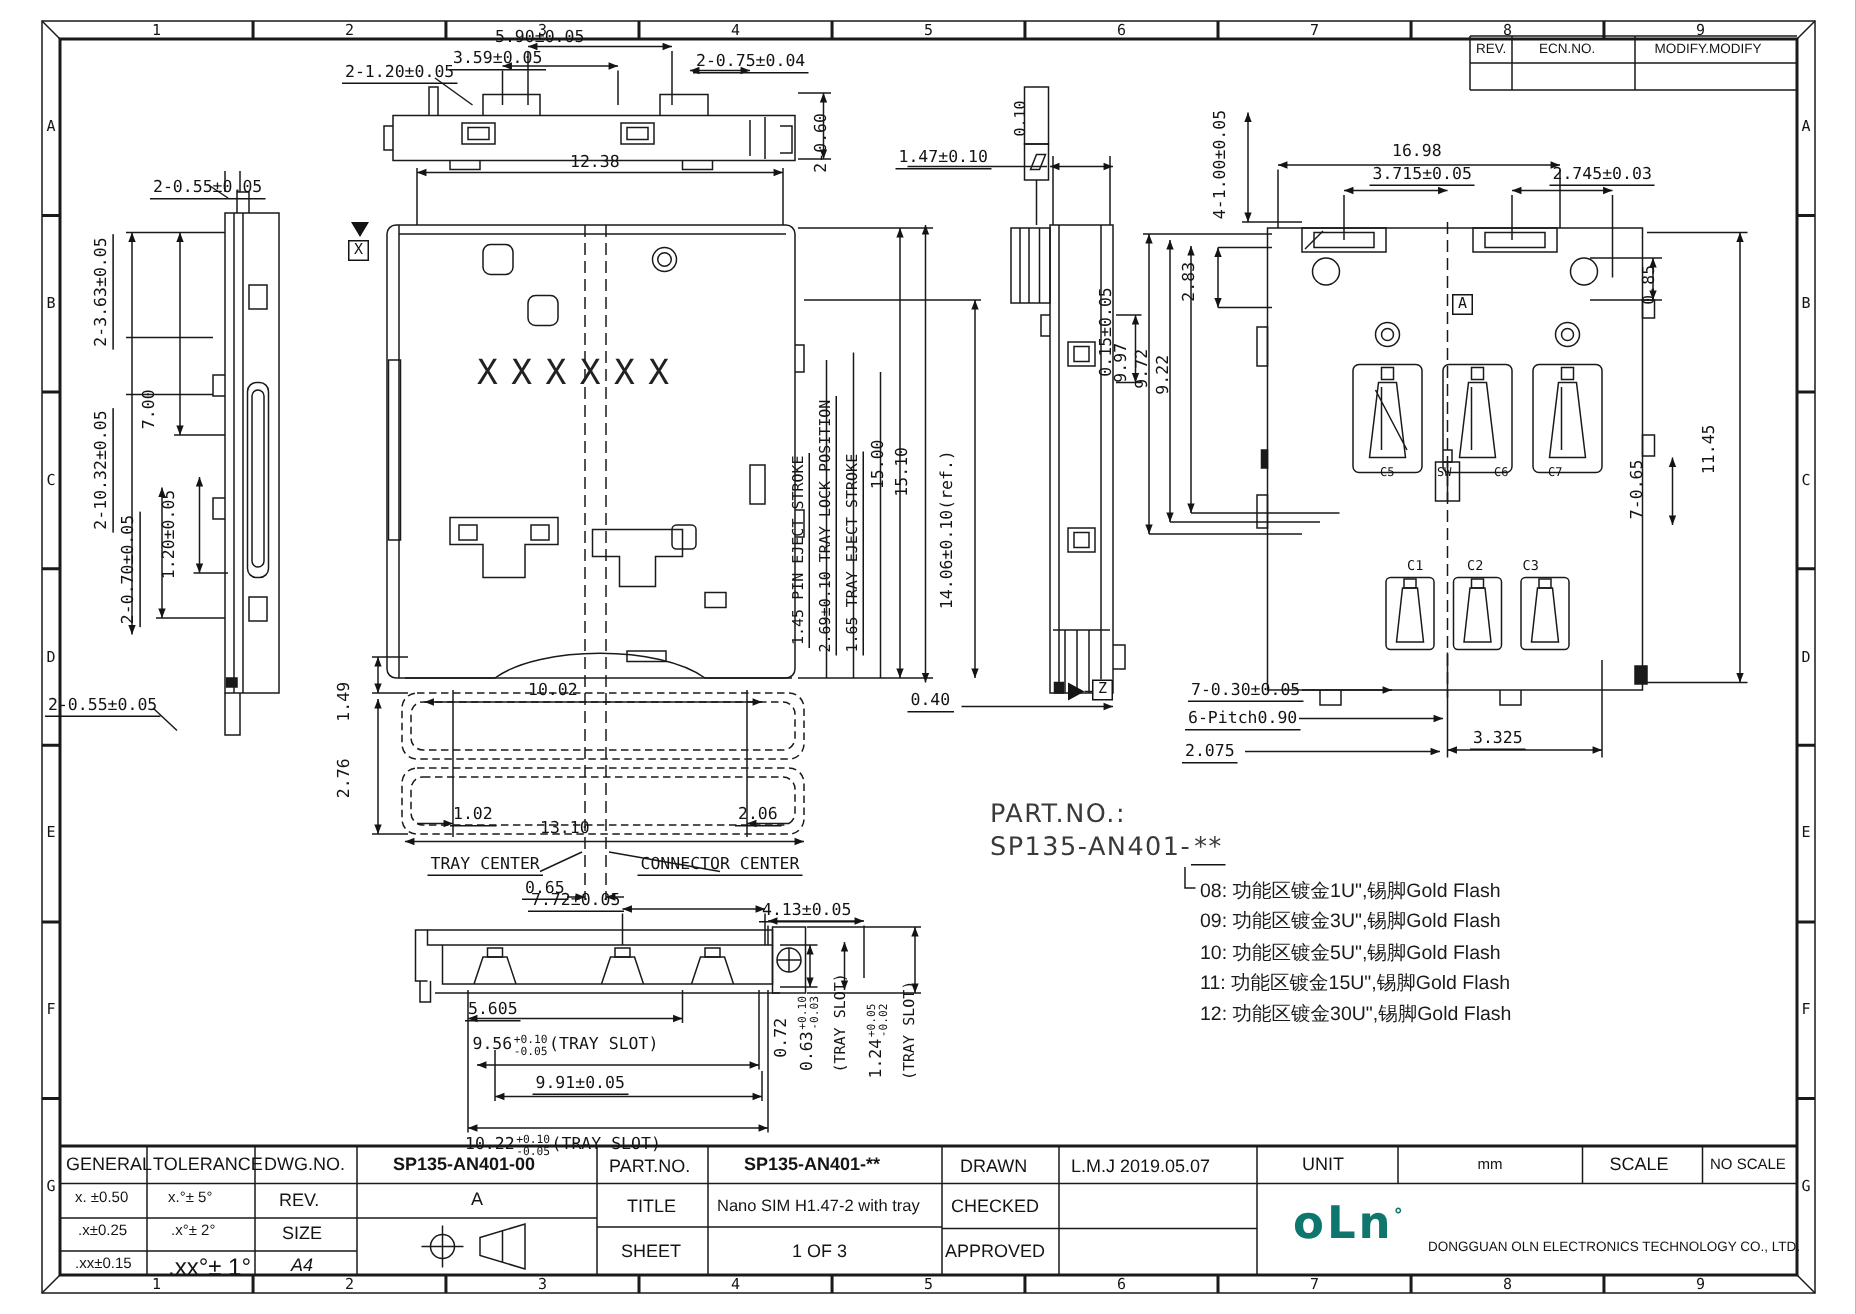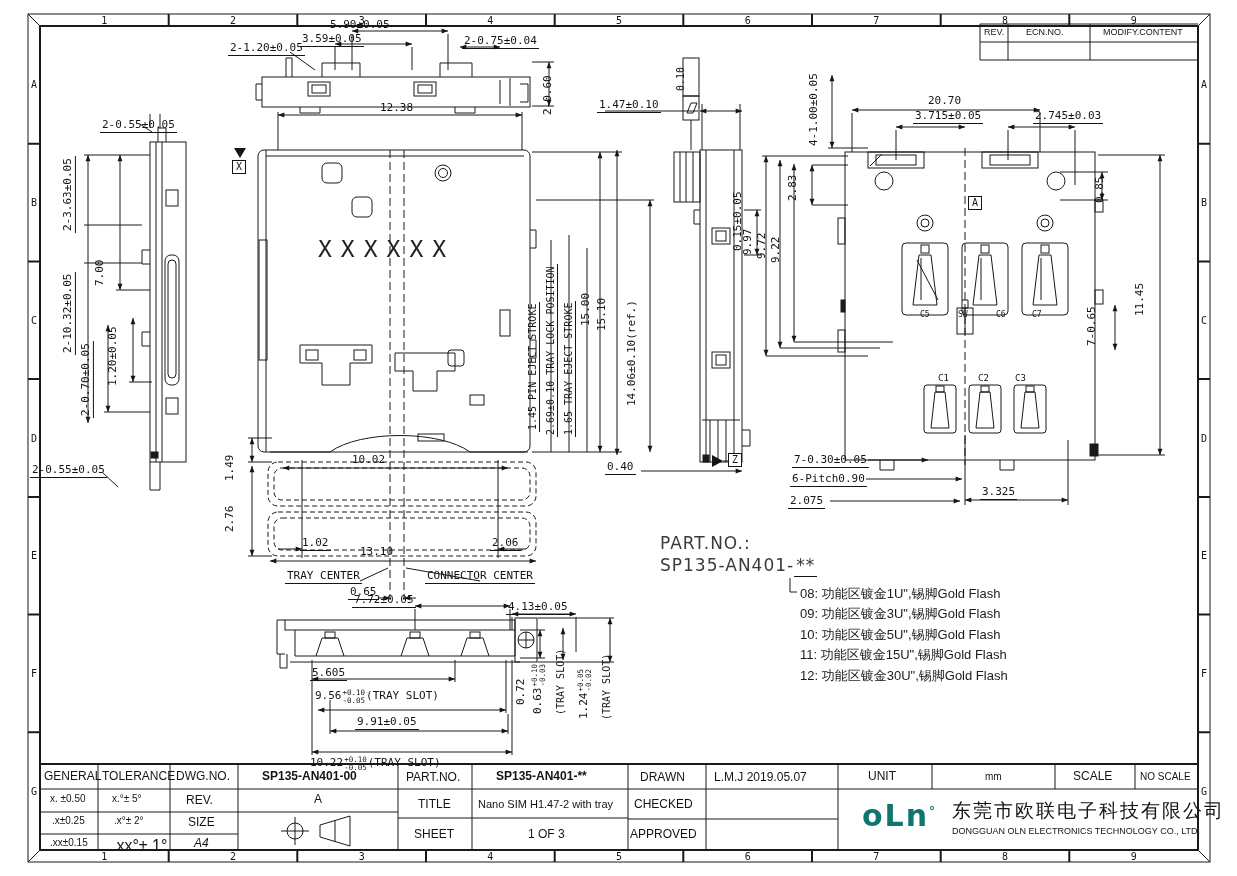--- a/index.html
+++ b/index.html
@@ -306,21 +306,21 @@
       <span>B</span>
       <span>C</span>
       <span>D</span>
       <span>E</span>
       <span>F</span>
       <span>G</span>
 </div>
 
 <span class="lbl s9 sans" style="left:984px;top:28px;">REV.</span>
 <span class="lbl s9 sans" style="left:1026px;top:28px;">ECN.NO.</span>
-<span class="lbl s9 sans" style="left:1103px;top:28px;">MODIFY.CONTENT</span>
+<span class="lbl s9 sans" style="left:1103px;top:28px;">MODIFY.MODIFY</span>
 
 <span class="lbl ul" style="left:228px;top:42px;">2-1.20±0.05</span>
 <span class="lbl ul" style="left:300px;top:33px;">3.59±0.05</span>
 <span class="lbl" style="left:330px;top:19px;">5.90±0.05</span>
 <span class="lbl ul" style="left:462px;top:35px;">2-0.75±0.04</span>
 <span class="lbl" style="left:380px;top:102px;">12.38</span>
 <span class="lbl rv" style="left:554px;top:103px;">2-0.60</span>
 <span class="lbl ul" style="left:100px;top:119px;">2-0.55±0.05</span>
 <span class="lbl ul" style="left:597px;top:99px;">1.47±0.10</span>
 <span class="lbl rv s10" style="left:686px;top:80px;">0.10</span>
@@ -335,21 +335,21 @@
 <span class="lbl mark" style="left:318px;top:237px;">XXXXXX</span>
 <span class="lbl rv ul s10" style="left:540px;top:419px;">1.45 PIN EJECT STROKE</span>
 <span class="lbl rv ul s10" style="left:558px;top:424px;">2.69±0.10 TRAY LOCK POSITION</span>
 <span class="lbl rv ul s10" style="left:576px;top:424px;">1.65 TRAY EJECT STROKE</span>
 <span class="lbl rv" style="left:592px;top:314px;">15.00</span>
 <span class="lbl rv" style="left:608px;top:319px;">15.10</span>
 <span class="lbl rv" style="left:638px;top:394px;">14.06±0.10(ref.)</span>
 <span class="lbl rv" style="left:744px;top:239px;">0.15±0.05</span>
 <span class="lbl ul" style="left:605px;top:461px;">0.40</span>
 
-<span class="lbl" style="left:928px;top:95px;">20.70</span>
+<span class="lbl" style="left:928px;top:95px;">16.98</span>
 <span class="lbl ul" style="left:893px;top:110px;margin-left:20px;">3.715±0.05</span>
 <span class="lbl ul" style="left:1033px;top:110px;">2.745±0.03</span>
 <span class="lbl rv" style="left:820px;top:134px;">4-1.00±0.05</span>
 <span class="lbl rv" style="left:799px;top:189px;">2.83</span>
 <span class="lbl rv" style="left:754px;top:243px;">9.97</span>
 <span class="lbl rv" style="left:768px;top:247px;">9.72</span>
 <span class="lbl rv" style="left:782px;top:251px;">9.22</span>
 <span class="lbl rv" style="left:1106px;top:191px;">0.85</span>
 <span class="lbl rv" style="left:1146px;top:304px;">11.45</span>
 <span class="lbl rv" style="left:1098px;top:334px;">7-0.65</span>
@@ -455,16 +455,15 @@
 <span class="tb" style="left:418px;top:797px;">TITLE</span>
 <span class="tb" style="left:478px;top:798px;font-size:11px;">Nano SIM H1.47-2 with tray</span>
 <span class="tb" style="left:414px;top:827px;">SHEET</span>
 <span class="tb" style="left:528px;top:827px;">1 OF 3</span>
 <span class="tb" style="left:634px;top:797px;">CHECKED</span>
 <span class="tb" style="left:630px;top:827px;">APPROVED</span>
 <span class="tb" style="left:714px;top:797px;"></span>
 <span class="tb" style="left:714px;top:827px;"></span>
 
 <span class="logo" style="left:862px;top:798px;"><span>oLn</span><sup>°</sup></span>
-<span class="tb" style="left:952px;top:798px;font-size:19px;letter-spacing:2px;">东莞市欧联电子科技有限公司</span>
 <span class="tb" style="left:952px;top:826px;font-size:9px;">DONGGUAN OLN ELECTRONICS TECHNOLOGY CO., LTD.</span>
 
 </div>
 
 </body></html>

